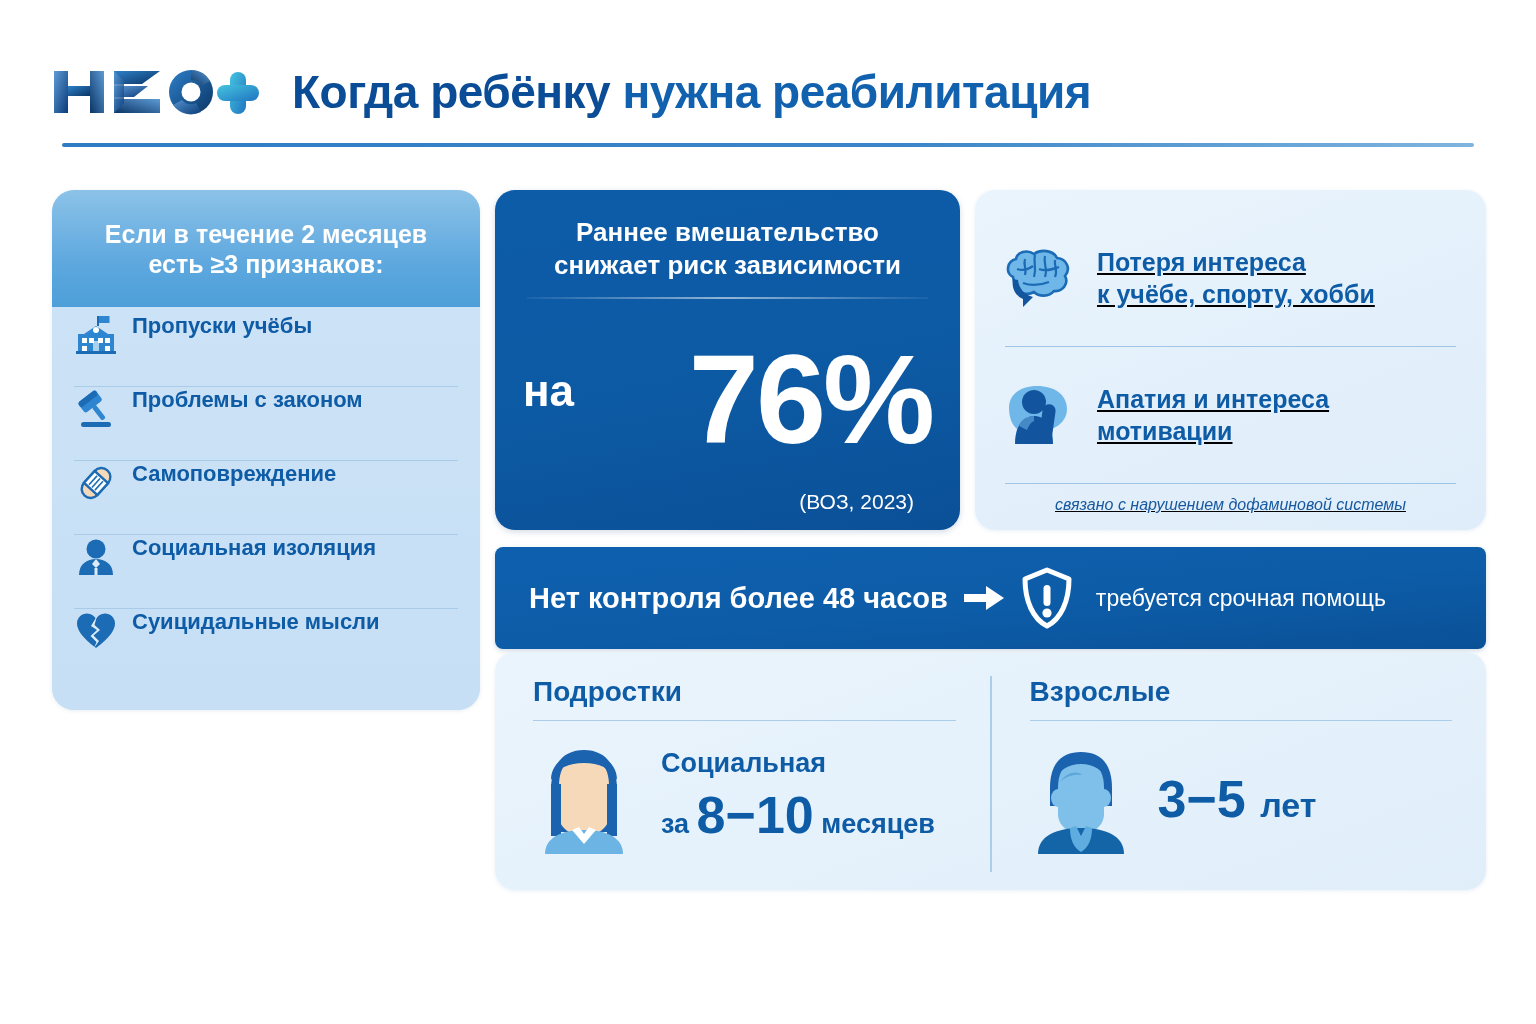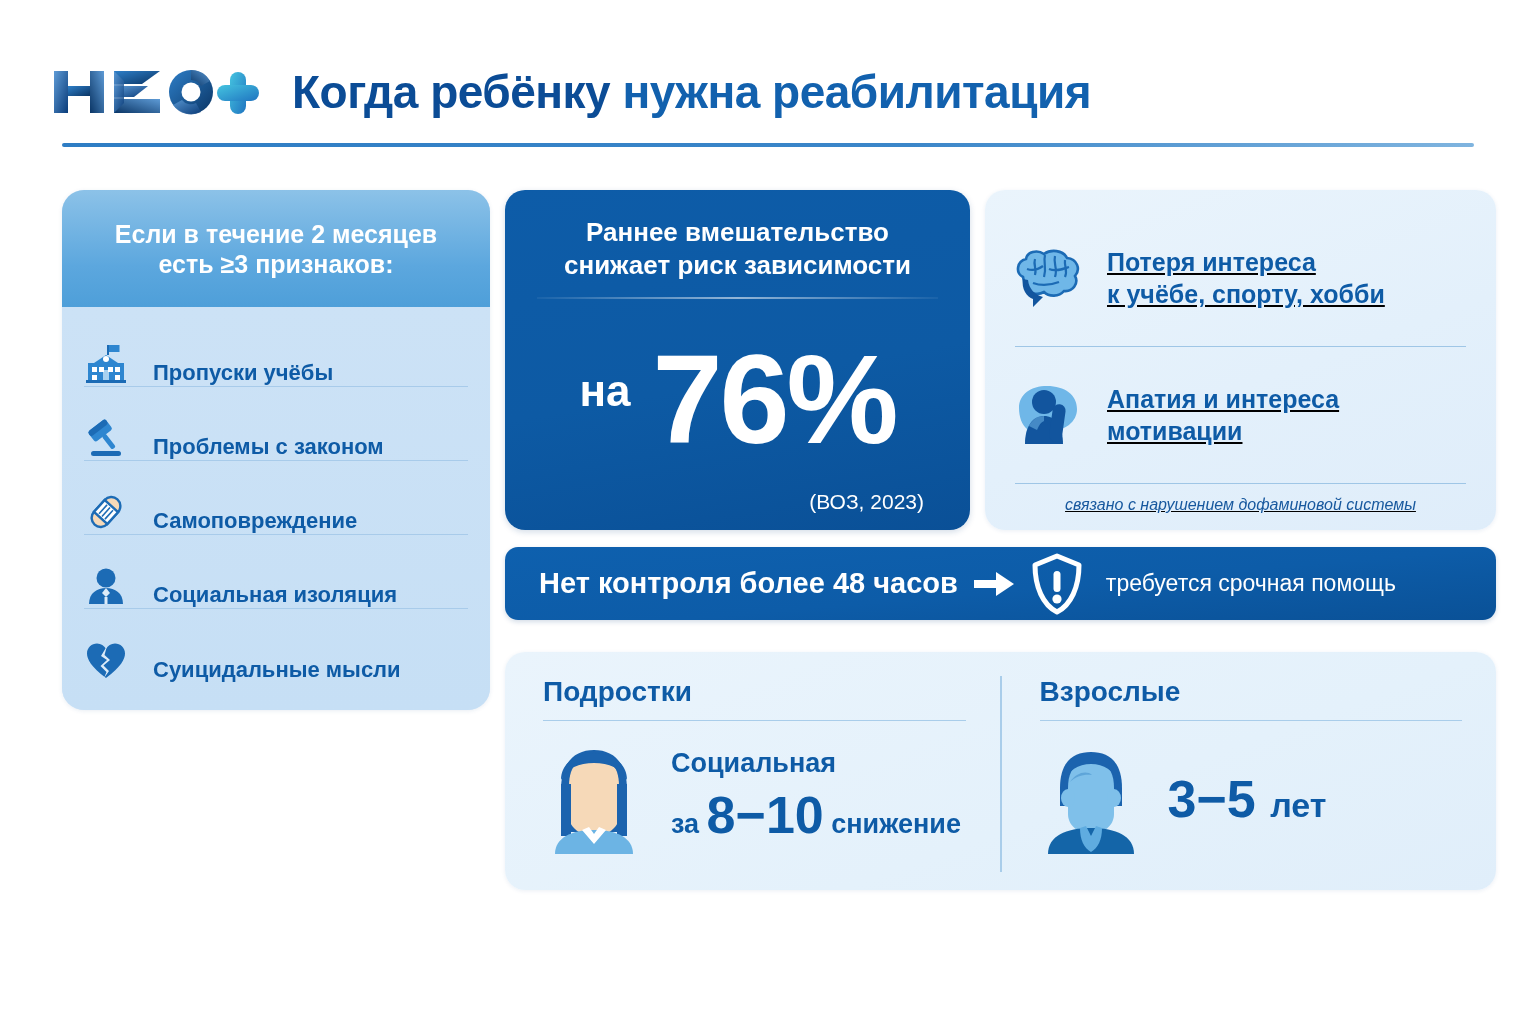--- a/index.html
+++ b/index.html
@@ -17,52 +17,52 @@
   .logo { display:flex; align-items:center; height:58px; }
   .logo svg { display:block; }
   .title { font-size:46px; font-weight:bold; color:#1261AE; letter-spacing:-0.5px;
            white-space:nowrap; }
   .title .accent { color:#0B4C96; }
   .rule { position:absolute; left:62px; top:143px; width:1412px; height:4px;
           background:linear-gradient(90deg,#2E7DC4 0%,#3B86C9 60%,#7FB4DF 100%);
           border-radius:2px; }
 
   
-  .board { position:absolute; left:62px; top:190px; width:1434px; height:700px; }
+  .board { position:absolute; left:52px; top:190px; width:1434px; height:700px; }
 
   
   .left-card { position:absolute; left:0; top:0; width:428px; height:520px;
                border-radius:22px; overflow:hidden;
                background:#CFE4F7; box-shadow:0 1px 4px rgba(30,80,140,.10); }
   .lc-head { height:117px; width:100%;
              background:linear-gradient(180deg,#8CC2E8 0%,#5CA7DE 65%,#4E9FD9 100%);
              display:flex; flex-direction:column; align-items:center;
              justify-content:center; padding:0 18px; }
   .lc-head-line { color:#ffffff; font-size:25px; font-weight:bold; line-height:1.2;
                   text-align:center; white-space:nowrap; }
   .lc-body { padding:6px 22px 14px 22px;
              background:linear-gradient(180deg,#CCE2F6 0%,#C6DFF5 100%); height:403px; }
-  .lc-item { display:flex; align-items:flex-end; gap:25px; height:74px;
+  .lc-item { display:flex; align-items:flex-start; gap:14px; height:74px;
              border-bottom:1px solid #A8CBEA; }
   .lc-item:last-child { border-bottom:none; }
   .lc-item .ico { width:44px; height:44px; flex:0 0 44px;
                   display:flex; align-items:center; justify-content:center; }
   .lc-item .lbl { font-size:22px; font-weight:bold; color:#0E5BA6; white-space:nowrap; }
 
   
   .stat-card { position:absolute; left:443px; top:0; width:465px; height:340px;
                border-radius:20px;
                background:linear-gradient(170deg,#0D5CA8 0%,#0D5AA4 55%,#0A5097 100%);
                box-shadow:0 2px 6px rgba(10,60,120,.18);
                padding:26px 28px 16px 28px; display:flex; flex-direction:column; }
   .stat-head { color:#ffffff; font-size:26px; font-weight:bold; text-align:center;
                line-height:1.28; }
   .stat-sep { margin:14px 4px 0 4px; height:2px;
               background:linear-gradient(90deg,rgba(255,255,255,.05),rgba(255,255,255,.55),rgba(255,255,255,.05)); }
-  .stat-big { flex:1; display:flex; align-items:center; justify-content:center;
+  .stat-big { flex:1; display:flex; align-items:center; justify-content:space-between;
               gap:22px; margin-top:-4px; }
   .stat-prefix { color:#ffffff; font-size:44px; font-weight:bold; padding-bottom:18px; }
   .stat-value { color:#ffffff; font-size:126px; font-weight:bold; line-height:1;
                 letter-spacing:-3px; }
   .stat-src { color:#ffffff; font-size:21px; text-align:right; padding-right:18px;
               margin-top:-16px; }
 
   
   .sym-card { position:absolute; left:923px; top:0; width:511px; height:340px;
               border-radius:20px;
@@ -71,22 +71,22 @@
               padding:22px 26px 14px 26px; display:flex; flex-direction:column;text-decoration:underline; }
   .sym-row { display:flex; align-items:center; gap:20px; flex:1; }
   .sym-row .ico { width:76px; height:70px; flex:0 0 76px;
                   display:flex; align-items:center; justify-content:center; }
   .sym-txt { font-size:25px; font-weight:bold; color:#0E5BA6; line-height:1.3; }
   .sym-sep { height:1px; background:#9FC6E6; margin:2px 4px; }
   .sym-note { font-size:16px; font-style:italic; color:#17589E; text-align:center;
               padding:10px 0 2px 0; }
 
   
-  .alert { position:absolute; left:443px; top:357px; width:991px; height:73px;
-           border-radius:13px;
+  .alert { position:absolute; left:443px; top:357px; width:991px; height:102px;
+           border-radius:8px;
            background:linear-gradient(175deg,#0E60AE 0%,#0D5CA8 55%,#0A5197 100%);
            box-shadow:0 2px 5px rgba(10,60,120,.18);
            display:flex; align-items:center; padding:0 34px; gap:16px; }
   .alert-main { color:#ffffff; font-size:29px; font-weight:bold; white-space:nowrap; }
   .alert-arrow { display:flex; align-items:center; }
   .alert-shield { display:flex; align-items:center; }
   .alert-sub { color:#ffffff; font-size:23px; white-space:nowrap; margin-left:6px; }
 
   
   .cmp-card { position:absolute; left:443px; top:462px; width:991px; height:238px;
@@ -336,21 +336,21 @@
               <path d="M76 40 L76 92 L86 92 L86 40 Z" fill="#1B63AE"></path>
               <path d="M14 110 C14 94 30 86 53 86 C76 86 92 94 92 110 Z" fill="#6CB4E4"></path>
               <path d="M41 86 L53 100 L65 86 L58 83 L53 90 L48 83 Z" fill="#ffffff"></path>
             </svg>
           </span>
           <div class="cmp-text">
             <div class="cmp-l1">Социальная</div>
             <div class="cmp-l2">
               <span>за</span>
               <span class="num">8−10</span>
-              <span>снижение</span>
+              <span>месяцев</span>
             </div>
           </div>
         </div>
       </div>
 
       <div class="cmp-col">
         <div class="cmp-head">Взрослые</div>
         <div class="cmp-hr"></div>
         <div class="cmp-body">
           <span class="avatar">

